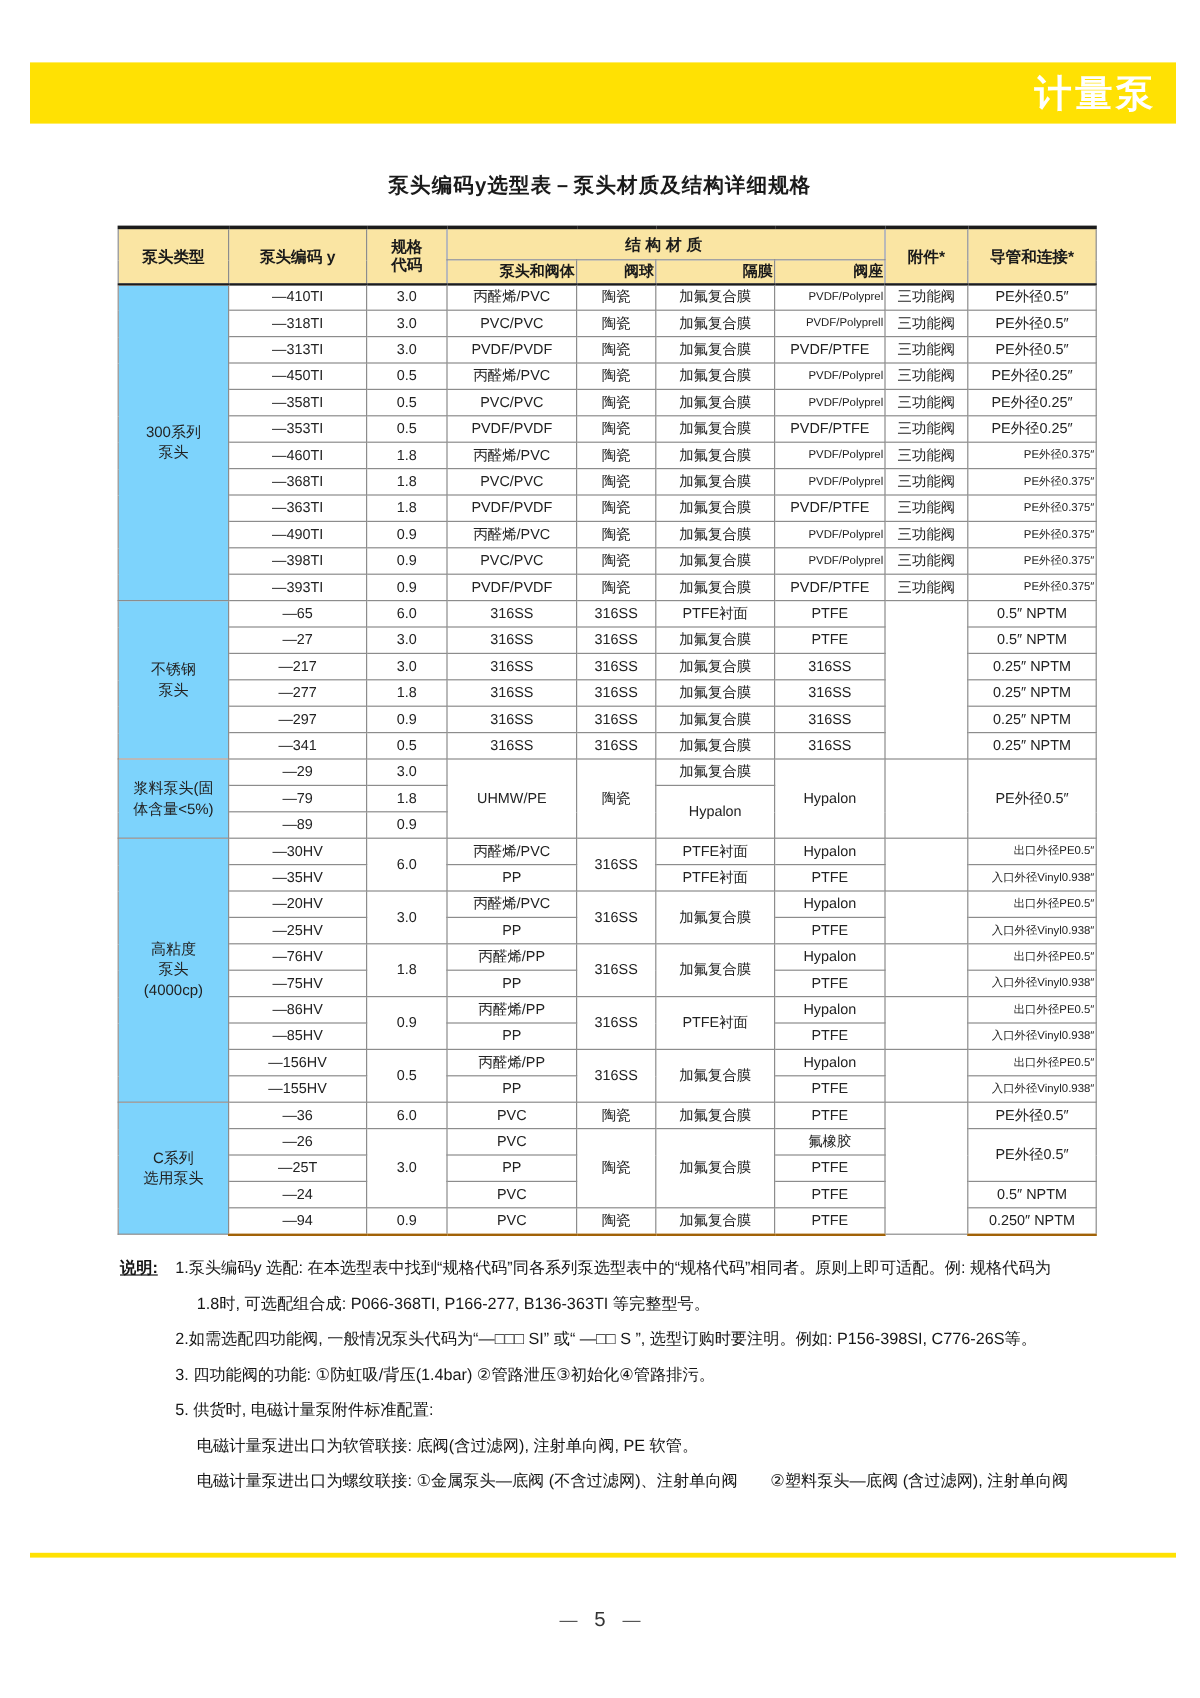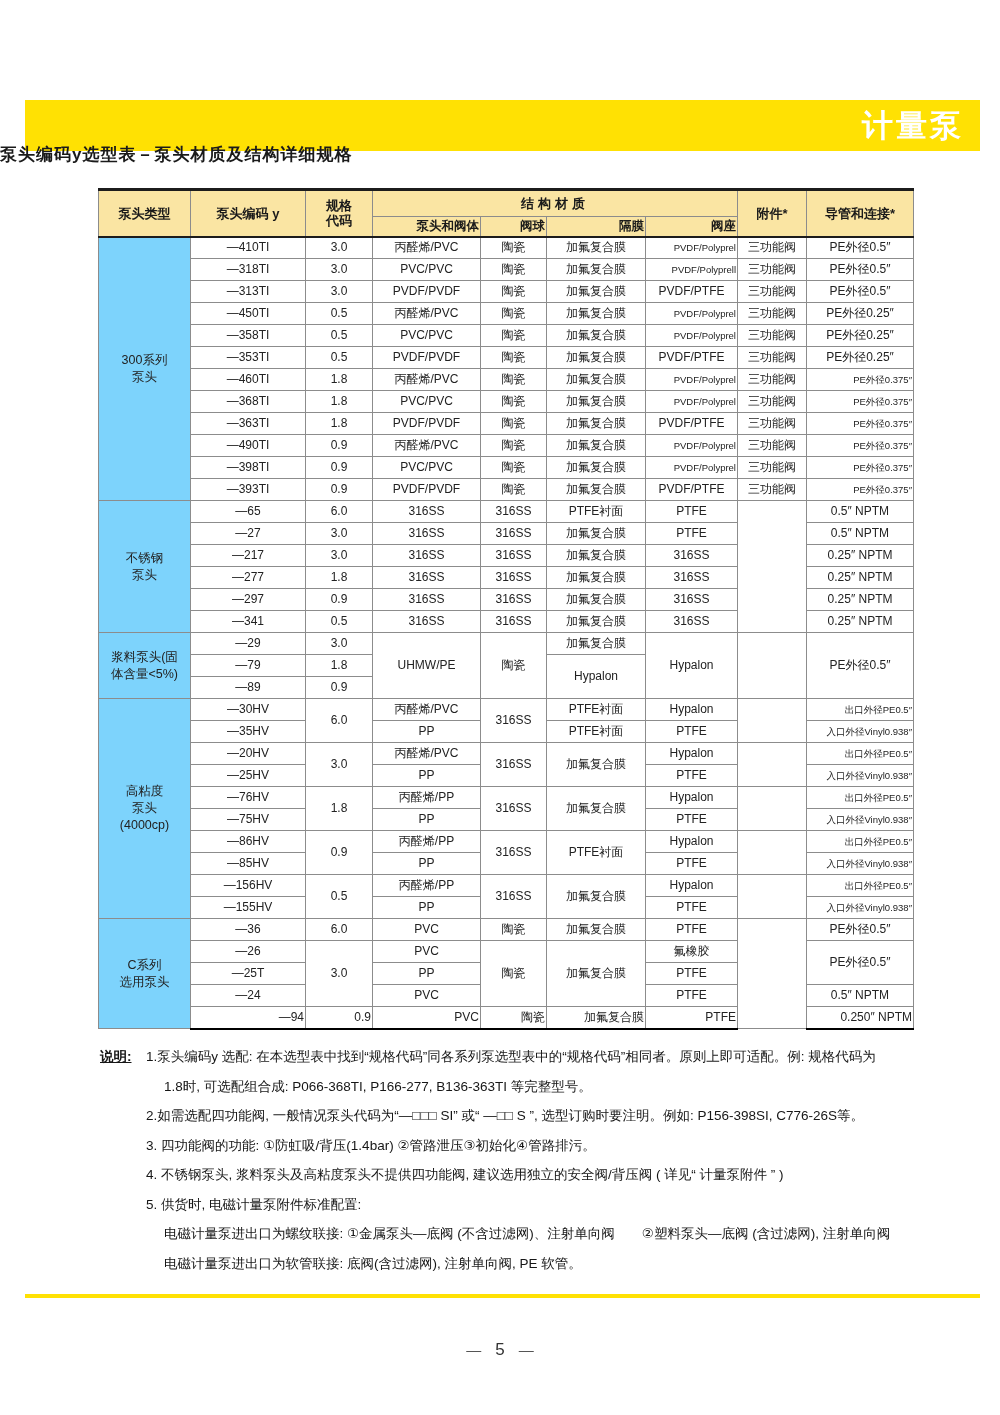--- a/index.html
+++ b/index.html
@@ -1,35 +1,35 @@
 <!DOCTYPE html>
 <html style="--accent: #FFE103; --thead-bg: #FAE5A3;"><head>
 <meta charset="utf-8">
 <style>
   html,body{margin:0;padding:0;background:#fff;}
   .page{position:relative;width:1000px;height:1415px;background:#ffffff;overflow:hidden;
         font-family:"Liberation Sans","DejaVu Sans",sans-serif;color:#1a1a1a;}
   .top-band{position:absolute;left:25px;top:52px;width:955px;height:51px;background:var(--accent,#FFE103);
-            display:flex;align-items:center;justify-content:flex-end;box-sizing:border-box;padding-right:16px;margin-top:48px;}
+            display:flex;align-items:center;justify-content:flex-end;box-sizing:border-box;padding-right:16px;}
   .brand{font-size:31px;font-weight:bold;color:#ffffff;letter-spacing:3px;}
-  .doc-title{position:absolute;top:143px;left:0;width:100%;font-size:17px;font-weight:bold;letter-spacing:1px;}
+  .doc-title{position:absolute;top:143px;left:0;width:100%;text-align:center;font-size:17px;font-weight:bold;letter-spacing:1px;}
   .tbl-wrap{position:absolute;left:98px;top:188px;}
   table{border-collapse:collapse;table-layout:fixed;width:815px;border-radius:10px;}
   th,td{border:1px solid #8c8c8c;text-align:center;vertical-align:middle;overflow:hidden;padding:0 1px;box-sizing:border-box;}
   thead th{background:var(--thead-bg,#FAE5A3);font-weight:bold;font-size:13px;line-height:15px;}
   thead tr.h1 th{height:27px;}
   thead tr.h2 th{height:20px;font-size:12.5px;text-align:right;}
   thead tr.h1 th{border-top:3px solid #1c1c1c;}
   thead tr.h2 th, thead th[rowspan]{border-bottom:2px solid #1c1c1c;}
   th.group{letter-spacing:4px;}
   tbody td{height:22px;font-size:12px;line-height:13px;color:#222;}
   tbody td.s{font-size:9.5px;text-align:right;}
   tbody td.type-cell{font-size:12.5px;background:#7dd3fc;padding:0 2px;}
   tbody td.type-cell div{line-height:17px;}
-  tbody tr:last-child td{border-bottom:2px solid #000000;text-align:right;}
+  tbody tr:last-child td{border-bottom:2px solid #a16207;}
   .notes{position:absolute;left:100px;top:1042px;width:860px;font-size:13.5px;color:#161616;}
   .note-line{line-height:29.5px;white-space:nowrap;}
   .note-line.ind0{padding-left:46px;}
   .note-line.ind1{padding-left:64px;}
   .notes-label{position:absolute;left:0;top:0;line-height:29.5px;font-weight:bold;text-decoration:underline;}
   .footer-rule{position:absolute;left:25px;top:1294px;width:955px;height:4px;background:var(--accent,#FFE103);}
   .page-num{position:absolute;top:1340px;left:0;width:100%;text-align:center;font-size:17px;color:#333;}
   .page-num .dash{color:#555;margin:0 14px;font-size:15px;}
 </style>
 </head>
@@ -415,24 +415,23 @@
     </table>
   </div>
 
   <div class="notes">
     <span class="notes-label">说明:</span>
     <div>
         <div class="note-line ind0">1.泵头编码y 选配: 在本选型表中找到“规格代码”同各系列泵选型表中的“规格代码”相同者。原则上即可适配。例: 规格代码为</div>
         <div class="note-line ind1">1.8时, 可选配组合成: P066-368TI, P166-277, B136-363TI 等完整型号。</div>
         <div class="note-line ind0">2.如需选配四功能阀, 一般情况泵头代码为“—□□□ SI” 或“ —□□ S ”, 选型订购时要注明。例如: P156-398SI, C776-26S等。</div>
         <div class="note-line ind0">3. 四功能阀的功能: ①防虹吸/背压(1.4bar) ②管路泄压③初始化④管路排污。</div>
-        <div class="note-line ind0">4. 不锈钢泵头, 浆料泵头及高粘度泵头不提供四功能阀, 建议选用独立的安全阀/背压阀 ( 详见“ 计量泵附件 ” )</div>
         <div class="note-line ind0">5. 供货时, 电磁计量泵附件标准配置:</div>
+        <div class="note-line ind1">电磁计量泵进出口为软管联接: 底阀(含过滤网), 注射单向阀, PE 软管。</div>
         <div class="note-line ind1">电磁计量泵进出口为螺纹联接: ①金属泵头—底阀 (不含过滤网)、注射单向阀　　②塑料泵头—底阀 (含过滤网), 注射单向阀</div>
-        <div class="note-line ind1">电磁计量泵进出口为软管联接: 底阀(含过滤网), 注射单向阀, PE 软管。</div>
       </div>
   </div>
 
   <div class="footer-rule"></div>
 
   <div class="page-num">
     <span class="dash">—</span><span>5</span><span class="dash">—</span>
   </div>
 
 </div>

